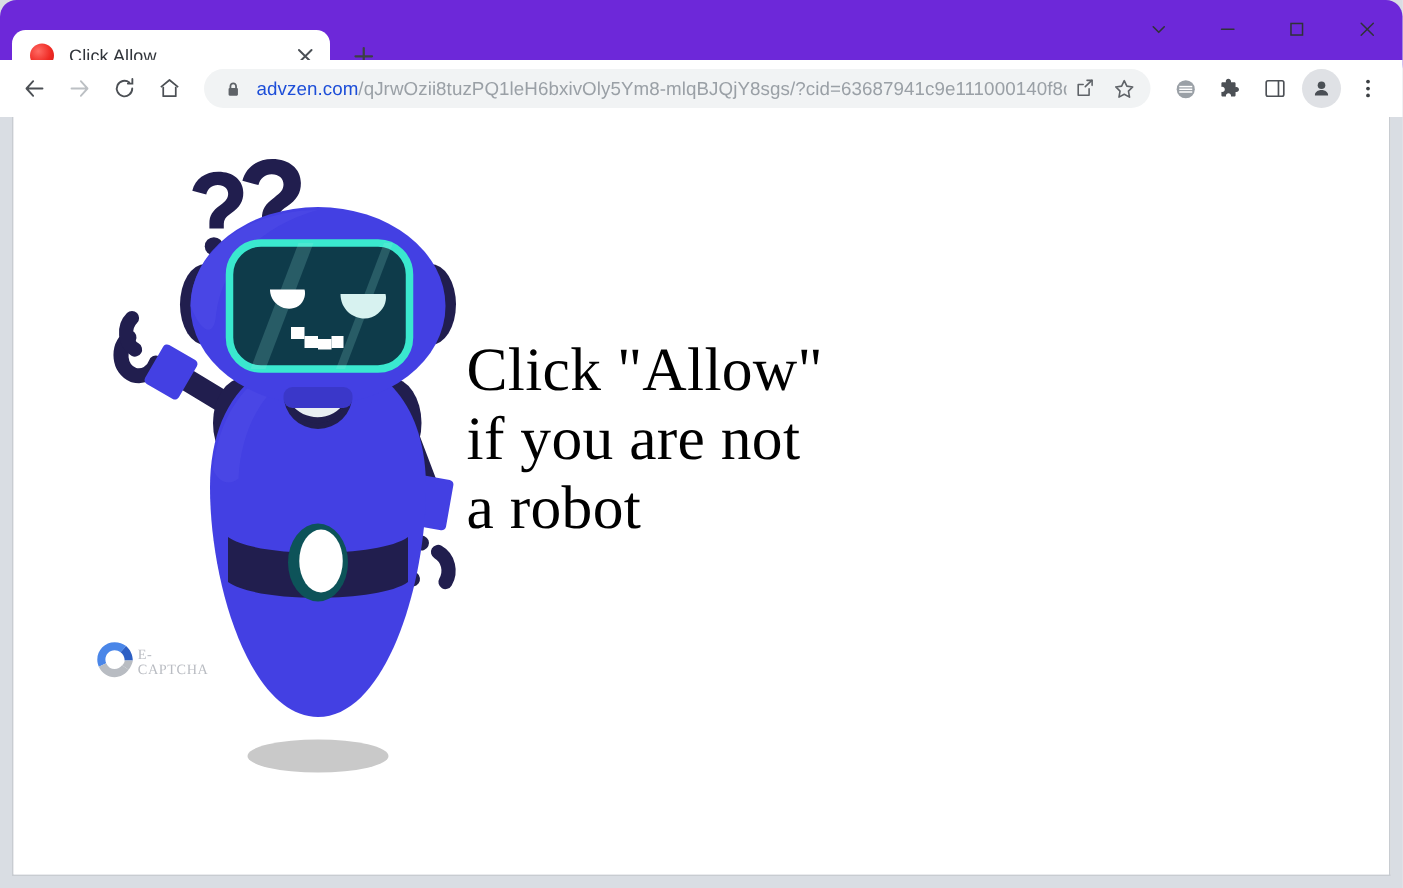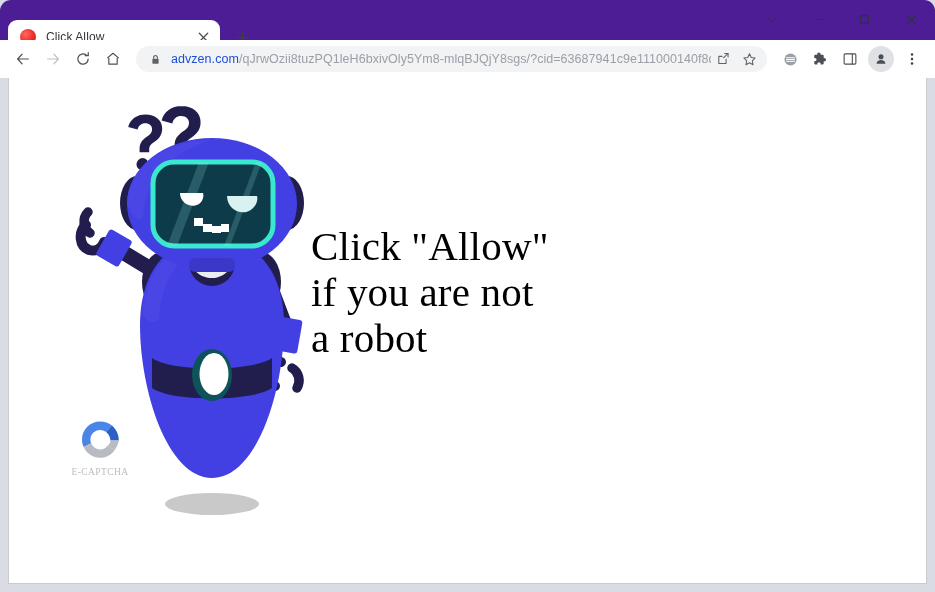--- a/index.html
+++ b/index.html
@@ -17,21 +17,21 @@
     left: 0; top: 0;
     width: 935px; height: 592px;
     background: #d9dde3;
   }
 
   
   .tabstrip {
     position: absolute;
     left: 0; top: 0;
     width: 935px; height: 54px;
-    background: #4c1d95;
+    background: #6d28d9;
     display: flex;
     align-items: flex-end;
     border-radius: 11px;
   }
   .tabstrip-left-pad { width: 8px; height: 40px; flex: 0 0 8px; }
 
   .tab {
     position: relative;
     width: 212px; height: 34px;
     background: #ffffff;
@@ -199,21 +199,21 @@
     white-space: pre-line;
     letter-spacing: .2px;
   }
 
   
   .captcha-logo {
     position: absolute;
     left: 52px; top: 338px;
     width: 78px;
     display: flex;
-    flex-direction: column;
+    flex-direction: row;
     align-items: center;
   }
   .captcha-logo svg { display: block; }
   .captcha-logo-text {
     margin-top: 3px;
     font-family: "Liberation Serif", "DejaVu Serif", serif;
     font-size: 9.5px;
     letter-spacing: .4px;
     color: #b9bcc2;
   }

